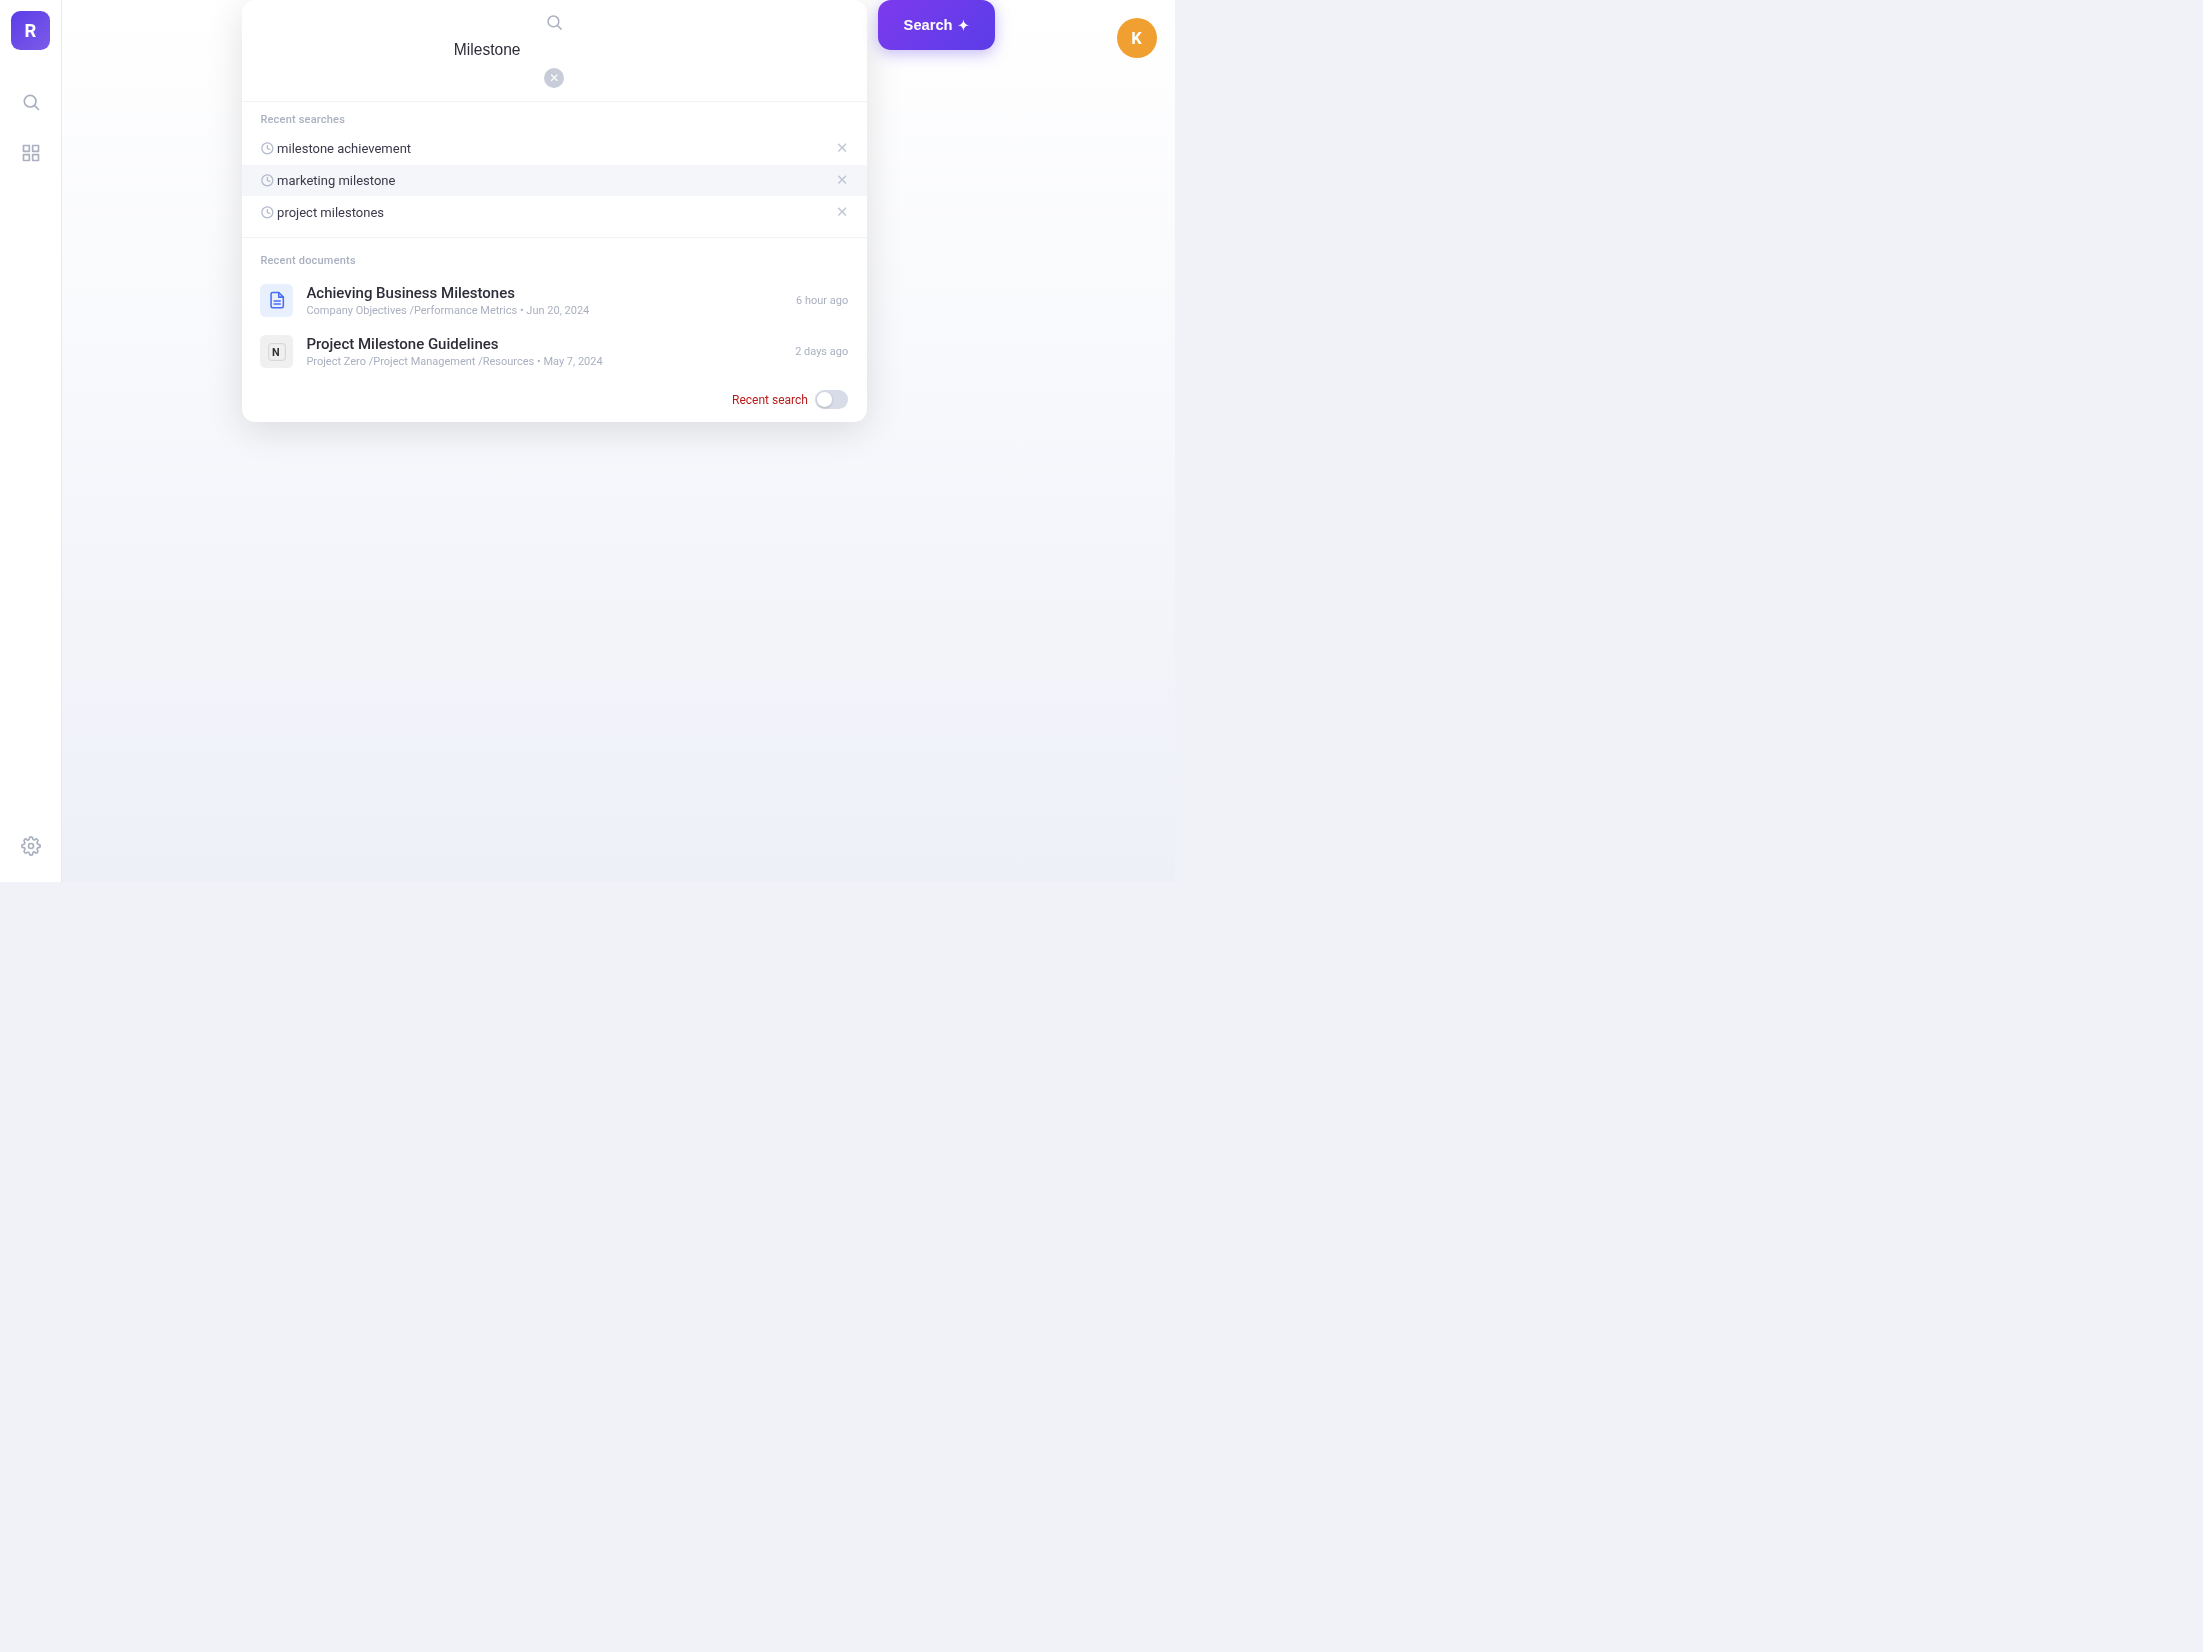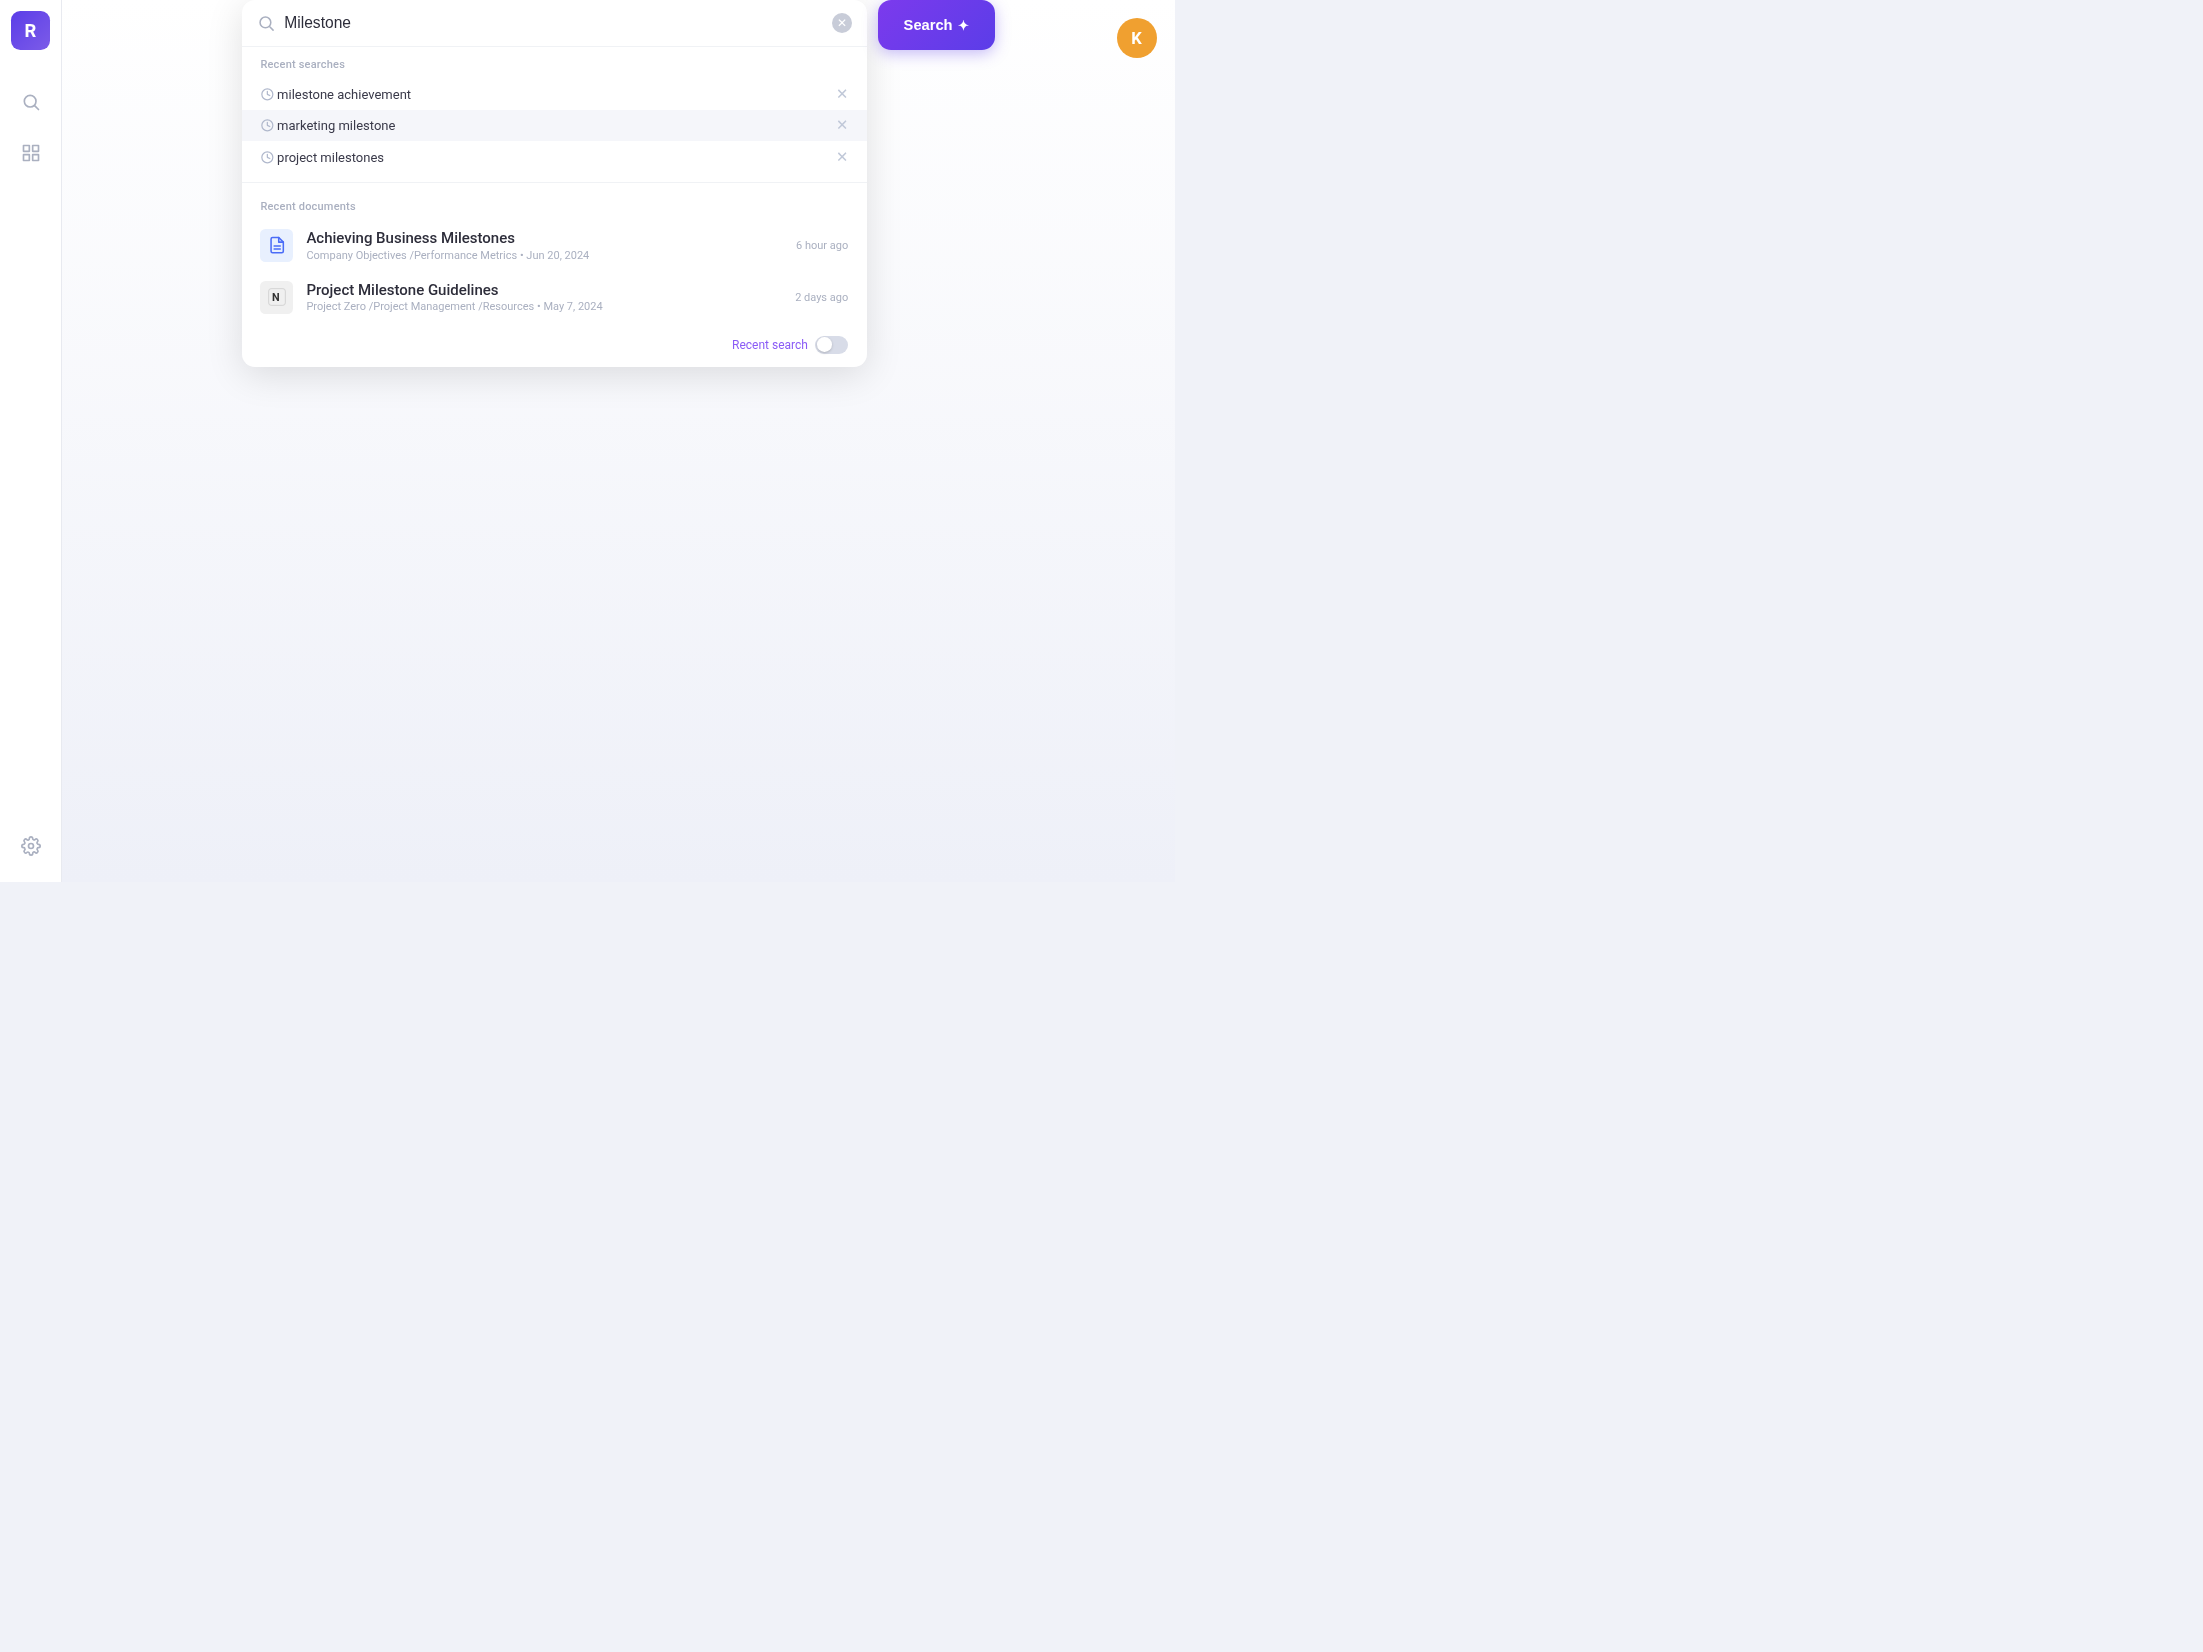--- a/index.html
+++ b/index.html
@@ -126,20 +126,21 @@
       box-shadow: 0 7.3px 37px rgba(0,0,0,0.12);
       overflow: hidden;
     }
 
     .search-input-row {
       display: flex;
       align-items: center;
       padding: 13px 14.7px;
       gap: 9.2px;
       border-bottom: 0.9px solid #f0f2f5;
+      flex-direction: column;
     }
 
     .search-icon-wrap {
       color: #aab0c0;
       display: flex;
       align-items: center;
     }
 
     .search-input {
       flex: 1;
@@ -273,21 +274,21 @@
     .dropdown-footer {
       display: flex;
       align-items: center;
       justify-content: flex-end;
       padding: 9.2px 18.4px 13px 18.4px;
       gap: 7.3px;
     }
 
     .recent-search-label {
       font-size: 12px;
-      color: #8b5cf6;
+      color: #b91c1c;
     }
 
     .toggle {
       width: 33px;
       height: 18.4px;
       background: #d8dce8;
       border-radius: 9.2px;
       position: relative;
       cursor: pointer;
     }

